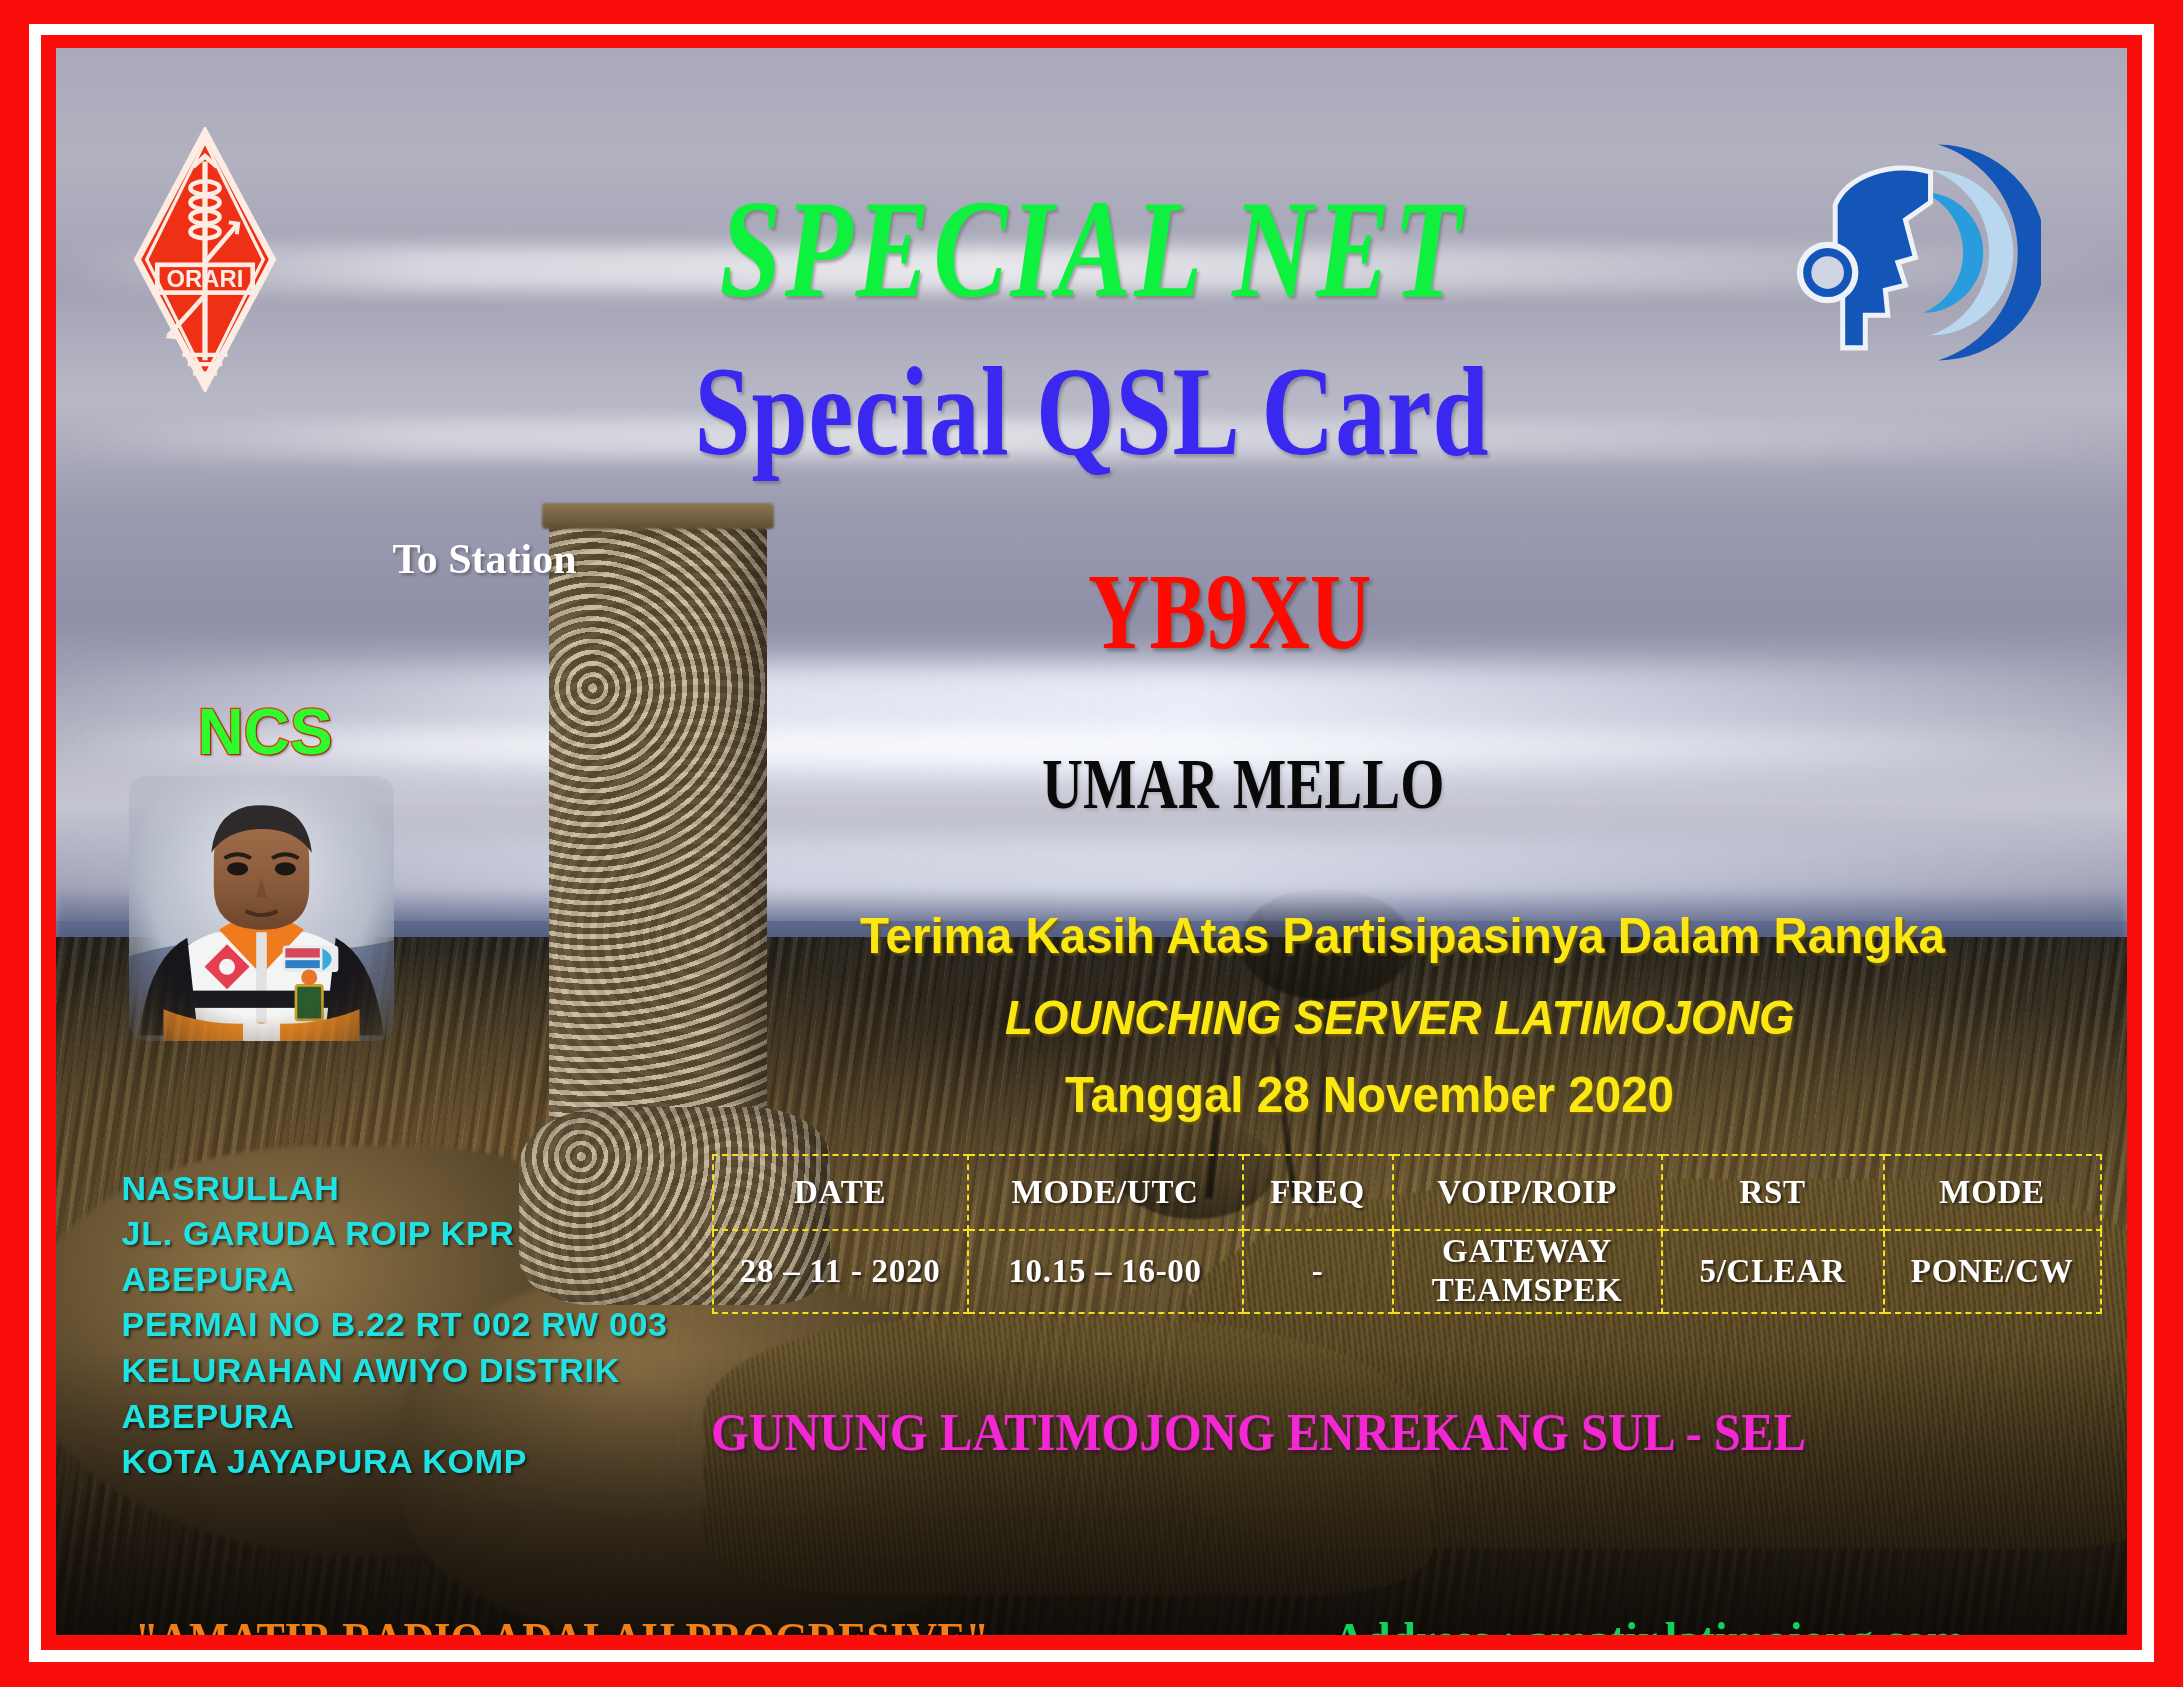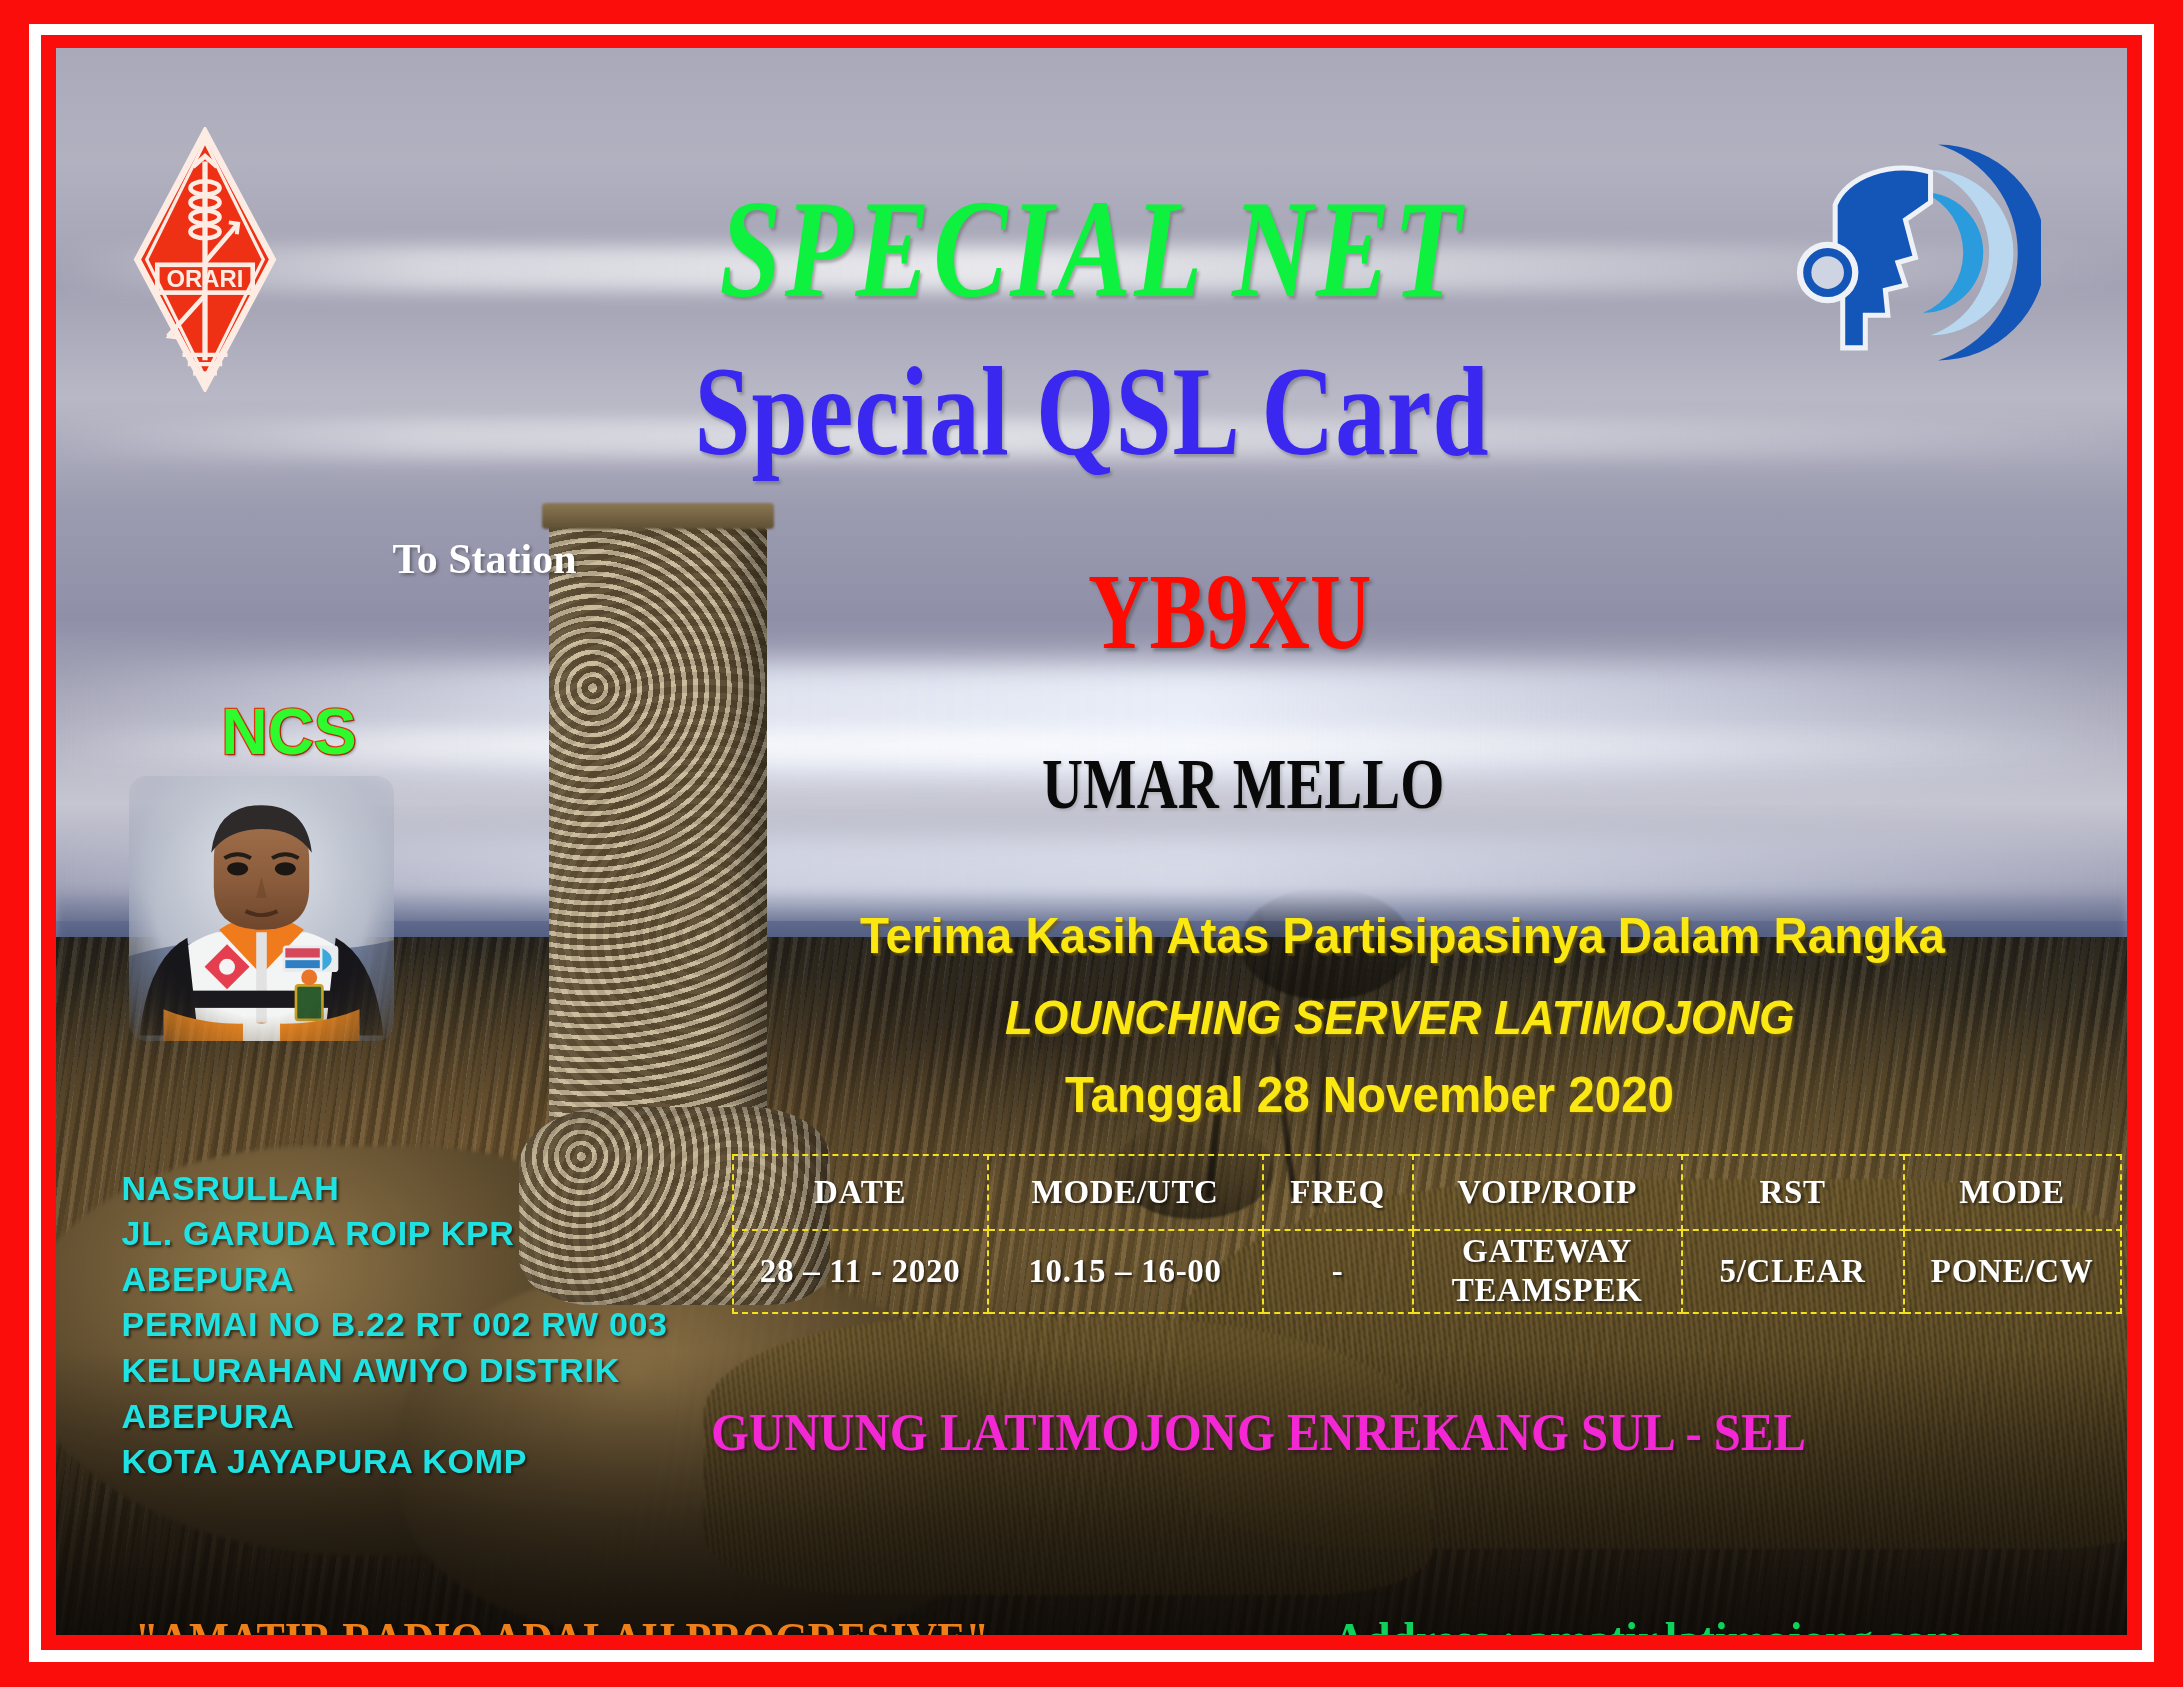--- a/index.html
+++ b/index.html
@@ -163,21 +163,20 @@
   }
   #thanks1{left:804px;top:863px;font-size:50px;transform:scaleX(.95);transform-origin:left top;}
   #thanks2{left:949px;top:946px;font-size:48px;font-style:italic;transform:scaleX(.95);transform-origin:left top;}
   #thanks3{left:1009px;top:1022px;font-size:50px;transform:scaleX(.95);transform-origin:left top;}
 
   #ncs-label{
     left:142px;top:652px;
     font:bold 64px/1 "Liberation Sans",sans-serif;color:#2dfb2d;
     -webkit-text-stroke:2.6px #e33a12;paint-order:stroke fill;
     text-shadow:2px 2px 2.6px rgba(0,0,0,.3);
-    margin-left:24px;
   }
   #ncs-call{
     left:93px;top:1016px;
     font:bold 65px/1 "Liberation Sans",sans-serif;color:#fb1414;
     -webkit-text-stroke:2.6px #f3c20a;paint-order:stroke fill;
     text-shadow:2px 2px 2.6px rgba(0,0,0,.3);
   }
 
   #address{
     position:absolute;left:66px;top:1118px;
@@ -197,21 +196,21 @@
     text-shadow:2px 2.6px 3.3px rgba(30,15,0,.6);
   }
   #weburl{
     left:1277px;top:1567px;transform:scaleX(.92);transform-origin:left top;
     font:900 49px/1 "Liberation Serif",serif;color:#0fd25a;
     text-shadow:2px 2.6px 3.3px rgba(0,30,10,.6);
   }
 
   
   #qso-table{
-    position:absolute;left:676px;top:1106px;width:1364px;
+    position:absolute;left:656px;top:1106px;width:1364px;
     border-collapse:collapse;table-layout:fixed;
   }
   #qso-table td{
     border:2.6px dashed #f2e11c;
     text-align:center;vertical-align:middle;
     color:#ffffff;font-family:"Liberation Serif",serif;font-weight:bold;
     text-shadow:2px 2px 2.6px rgba(0,0,0,.55);
   }
   #qso-table thead td{height:71px;font-size:33px;letter-spacing:0.7px;}
   #qso-table tbody td{height:79px;font-size:33px;letter-spacing:0.7px;}

